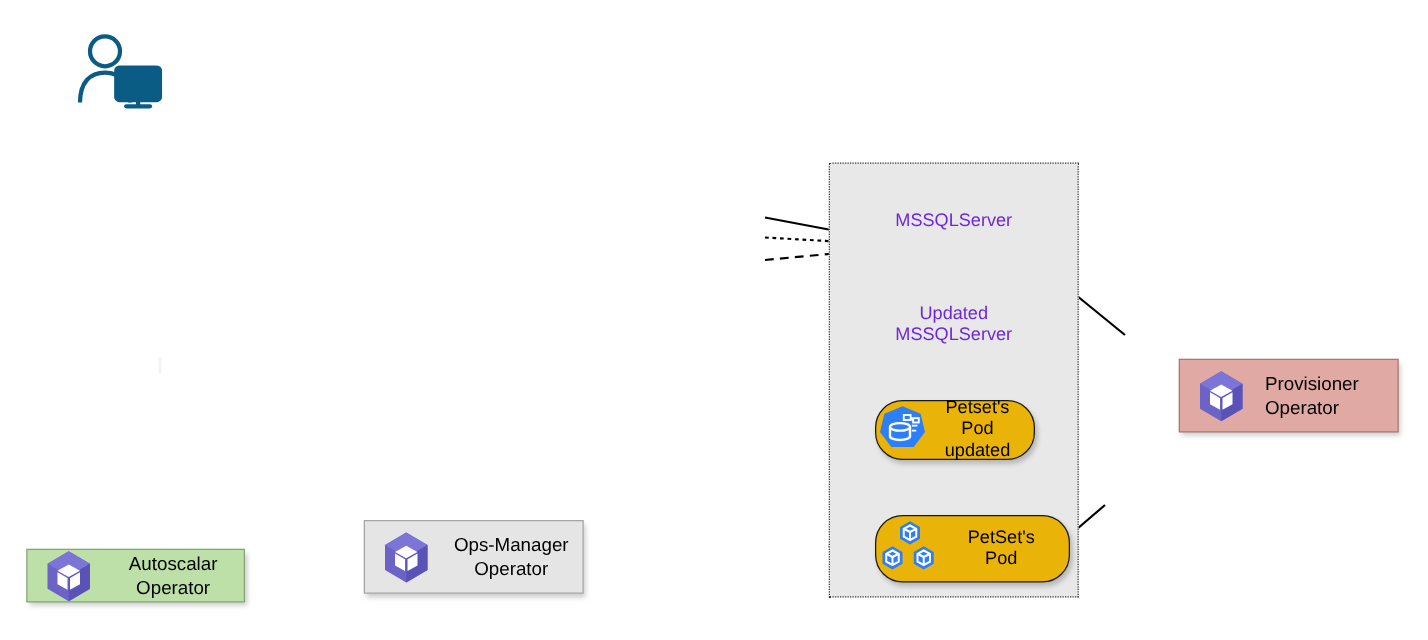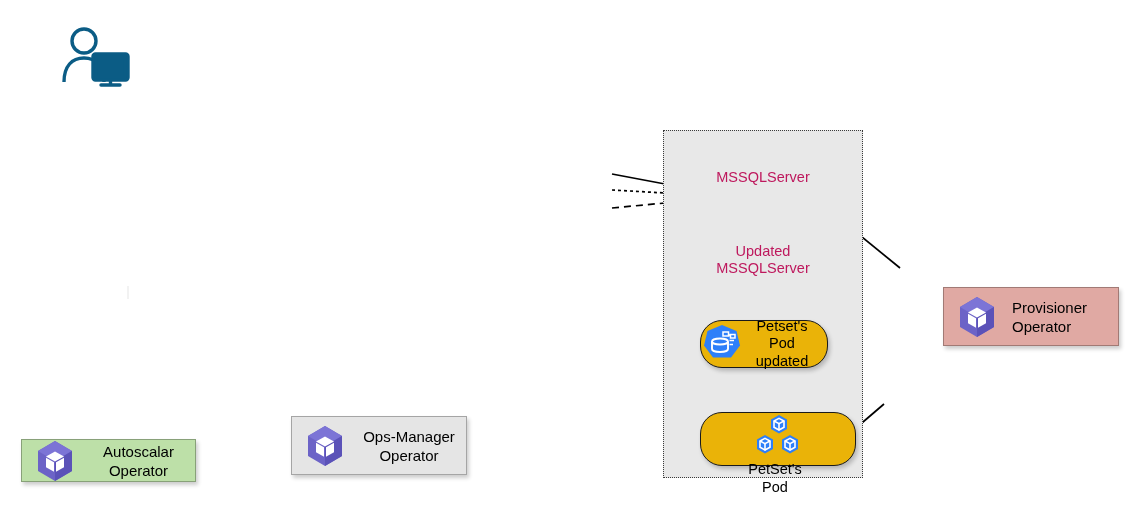--- a/index.html
+++ b/index.html
@@ -35,21 +35,21 @@
     height: 348px;
     background: #e8e8e8;
     border: 1.5px dotted #3a3a3a;
     box-sizing: border-box;
   }
 
   
   .text-node {
     position: absolute;
     text-align: center;
-    color: #be185d;
+    color: #6d28d9;
     font-size: 14.5px;
     line-height: 17px;
     white-space: pre-line;
   }
 
   
   .rnode {
     position: absolute;
     box-sizing: border-box;
     background: #eab308;
@@ -203,21 +203,21 @@
           <path d="M27.5,11 L29.5,13.2"></path>
           <path d="M28.5,17.5 L33,17.5"></path>
           <path d="M28.5,21.5 L32,21.5"></path>
         </g>
       </svg>
     </span>
     <span class="lbl">Petset's Pod
 updated</span>
   </div>
 
-  <div class="rnode" style="left:700px; top:412px; width:156px; height:54px;flex-direction:column;">
+  <div class="rnode" style="left:700px; top:412px; width:156px; height:54px;">
     <span class="ico">
       <svg width="52" height="48" viewBox="0 0 52 48" xmlns="http://www.w3.org/2000/svg">
         <g>
           <polygon points="27,2 35,6.5 35,16 27,20.5 19,16 19,6.5" fill="#2d7ff9"></polygon>
           <g fill="none" stroke="#ffffff" stroke-width="1.6">
             <path d="M22,8 L27,10.6 L32,8"></path>
             <path d="M27,10.6 L27,17"></path>
             <path d="M22,8 L22,14.3 L27,17 L32,14.3 L32,8 L27,5.4 z"></path>
           </g>
         </g>

